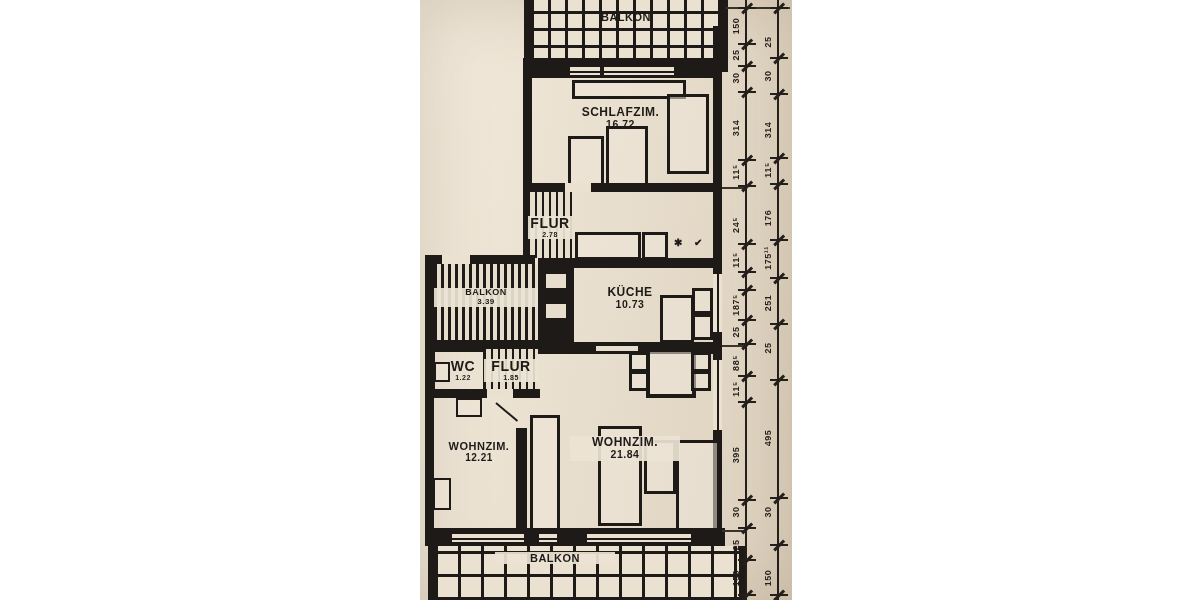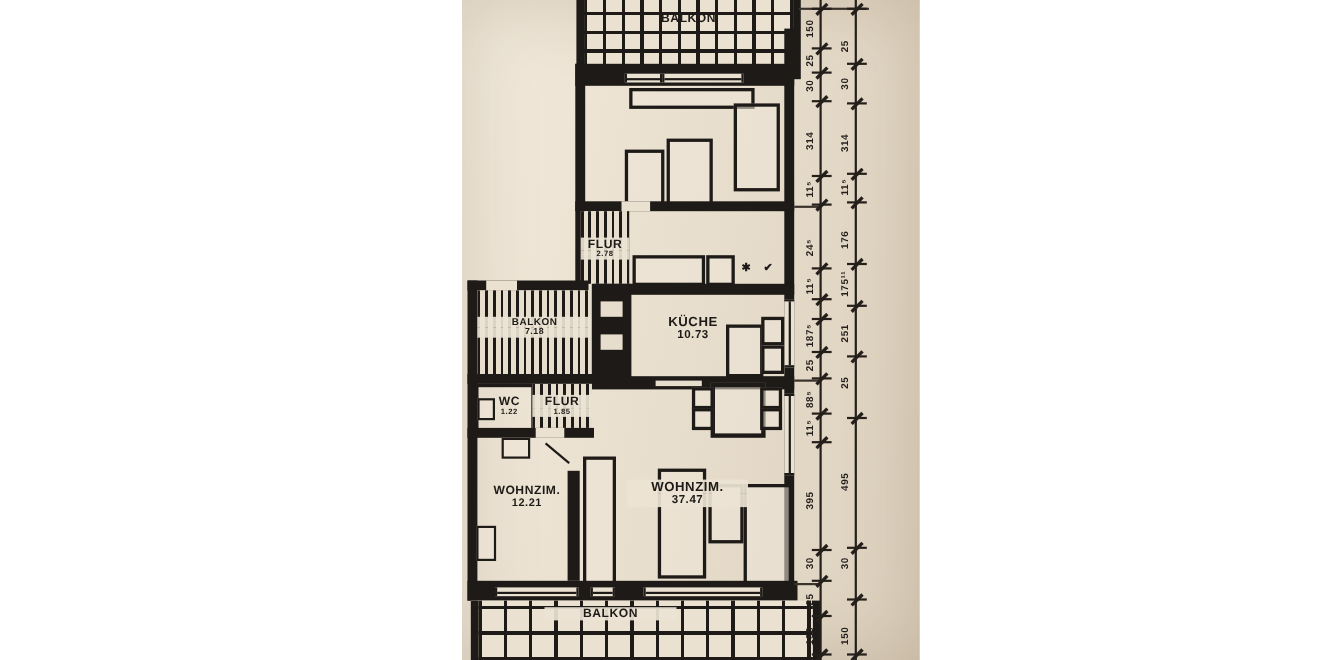--- a/index.html
+++ b/index.html
@@ -1,20 +1,20 @@
 <!DOCTYPE html>
 <html><head>
 <meta charset="utf-8">
 <style>
   html,body{margin:0;padding:0;background:#ffffff;}
   .stage{position:relative;width:1200px;height:600px;overflow:hidden;background:#ffffff;
          font-family:"Liberation Sans", sans-serif;color:#1d1a17;}
   .paper{position:absolute;left:420px;top:0;width:372px;height:600px;
          background:linear-gradient(100deg,#f2eadd 0%,#e9dfce 45%,#dcd0bd 100%);
-         box-shadow:inset 0 0 70px rgba(110,85,55,.22);padding-left:44px;}
+         box-shadow:inset 0 0 70px rgba(110,85,55,.22);}
   .abs{position:absolute;}
   .ink{background:#1d1a17;}
   
   .tiles-lg{background-color:#eae1d1;
     background-image:repeating-linear-gradient(0deg,#1d1a17 0 3px,transparent 3px 17px),
                      repeating-linear-gradient(90deg,#1d1a17 0 3px,transparent 3px 17px);}
   .tiles-xl{background-color:#eae1d1;
     background-image:repeating-linear-gradient(0deg,#1d1a17 0 3px,transparent 3px 23px),
                      repeating-linear-gradient(90deg,#1d1a17 0 3px,transparent 3px 23px);}
   .tiles-sm{background-color:#e7ddcc;
@@ -23,21 +23,21 @@
   .hatch-v{background-color:#e7ddcc;
     background-image:repeating-linear-gradient(90deg,#1d1a17 0 2.5px,transparent 2.5px 7px);}
   
   .room-label{position:absolute;text-align:center;font-weight:700;line-height:1.1;letter-spacing:.5px;}
   .room-label .nm{display:block;}
   .room-label .ar{display:block;font-weight:700;}
   .knock span{background:rgba(236,227,212,.92);padding:0 2px;}
   .fz12 .nm{font-size:12px}.fz12 .ar{font-size:10.5px}
   .fz11 .nm{font-size:11px}.fz11 .ar{font-size:10px}
   .fz9  .nm{font-size:9px} .fz9  .ar{font-size:8px}
-  .fz8  .nm{font-size:11px} .fz8  .ar{font-size:7px}
+  .fz8  .nm{font-size:14px} .fz8  .ar{font-size:7px}
   
   .furn{position:absolute;border:3px solid #1d1a17;background:rgba(238,230,216,.55);}
   .furn.thick{border-width:4px;}
   .furn.thin{border-width:2px;}
   
   .hwin{position:absolute;background:#eae1d1;border-left:2px solid #1d1a17;border-right:2px solid #1d1a17;}
   .hwin::after{content:'';position:absolute;left:0;right:0;top:45%;height:2px;background:#1d1a17;}
   
   .vwin{position:absolute;width:9px;background:#eae1d1;border-top:2px solid #1d1a17;border-bottom:2px solid #1d1a17;}
   .vwin::after{content:'';position:absolute;top:0;bottom:0;left:45%;width:2px;background:#1d1a17;}
@@ -68,20 +68,24 @@
     <div class="abs ink" style="left:103px;top:58px;width:199px;height:20px;">
       <span class="hwin" style="left:45px;top:9px;width:30px;height:8px;"></span>
       <span class="hwin" style="left:79px;top:9px;width:70px;height:8px;"></span>
     </div>
     <div class="abs ink" style="left:103px;top:58px;width:9px;height:205px;"></div>
     <div class="abs ink" style="left:293px;top:26px;width:9px;height:509px;"></div>
     <span class="vwin" style="left:293px;top:272px;height:58px;"></span>
     <span class="vwin" style="left:293px;top:358px;height:70px;"></span>
     <div class="abs ink" style="left:5px;top:255px;width:9px;height:291px;"></div>
 
+    <div class="room-label fz12" style="left:118px;top:106px;width:165px;">
+      <span class="nm">SCHLAFZIM.</span>
+      <span class="ar">16.72</span>
+    </div>
     <div class="furn" style="left:152px;top:80px;width:108px;height:13px;"></div>
     <div class="furn" style="left:148px;top:136px;width:30px;height:47px;"></div>
     <div class="furn" style="left:186px;top:126px;width:36px;height:57px;"></div>
     <div class="furn" style="left:247px;top:94px;width:36px;height:74px;"></div>
 
     <div class="abs ink" style="left:103px;top:183px;width:199px;height:9px;">
       <span class="gap" style="left:42px;top:0;width:26px;height:9px;"></span>
     </div>
 
     <div class="abs hatch-v" style="left:108px;top:192px;width:44px;height:66px;">
@@ -99,21 +103,21 @@
     </div>
     <div class="abs ink" style="left:120px;top:258px;width:182px;height:10px;"></div>
 
     <div class="abs ink" style="left:5px;top:255px;width:110px;height:9px;">
       <span class="gap" style="left:17px;top:0;width:28px;height:9px;"></span>
     </div>
     <span class="diag" style="left:22px;top:264px;width:30px;transform:rotate(55deg);"></span>
     <div class="abs hatch-v" style="left:14px;top:264px;width:104px;height:76px;">
       <div class="room-label fz9 knock" style="left:0;right:0;top:24px;">
         <span class="nm">BALKON</span>
-        <span class="ar">7.18</span>
+        <span class="ar">3.39</span>
       </div>
     </div>
 
     <div class="abs ink" style="left:118px;top:258px;width:36px;height:90px;">
       <span class="slot" style="left:8px;top:16px;width:20px;height:14px;"></span>
       <span class="slot" style="left:8px;top:46px;width:20px;height:14px;"></span>
     </div>
 
     <div class="room-label fz12" style="left:158px;top:286px;width:104px;">
       <span class="nm">KÜCHE</span>
@@ -157,21 +161,21 @@
     <div class="furn thick" style="left:226px;top:348px;width:42px;height:42px;"></div>
     <div class="furn" style="left:209px;top:352px;width:14px;height:14px;"></div>
     <div class="furn" style="left:209px;top:371px;width:14px;height:14px;"></div>
     <div class="furn" style="left:271px;top:352px;width:14px;height:14px;"></div>
     <div class="furn" style="left:271px;top:371px;width:14px;height:14px;"></div>
     <div class="furn" style="left:178px;top:426px;width:38px;height:94px;"></div>
     <div class="furn" style="left:224px;top:440px;width:26px;height:48px;"></div>
     <div class="furn" style="left:256px;top:440px;width:38px;height:88px;"></div>
     <div class="room-label fz12 knock" style="left:150px;top:436px;width:110px;">
       <span class="nm">WOHNZIM.</span>
-      <span class="ar">37.47</span>
+      <span class="ar">21.84</span>
     </div>
 
     <div class="abs ink" style="left:5px;top:528px;width:300px;height:18px;">
       <span class="hwin" style="left:25px;top:6px;width:72px;height:8px;"></span>
       <span class="hwin" style="left:112px;top:6px;width:18px;height:8px;"></span>
       <span class="hwin" style="left:160px;top:6px;width:104px;height:8px;"></span>
     </div>
     <div class="abs tiles-xl" style="left:8px;top:546px;width:304px;height:54px;border-left:7px solid #1d1a17;border-right:7px solid #1d1a17;">
       <div class="room-label fz11 knock" style="left:60px;top:6px;width:120px;">
         <span class="nm">BALKON</span>

